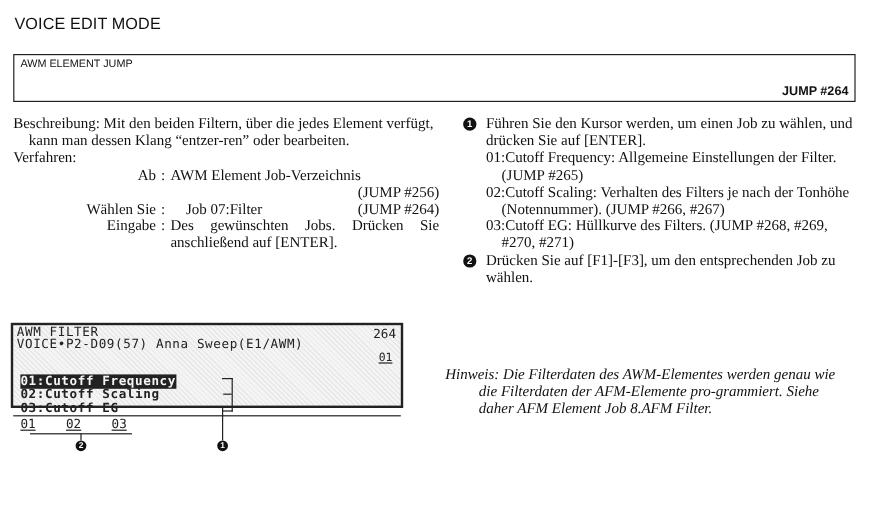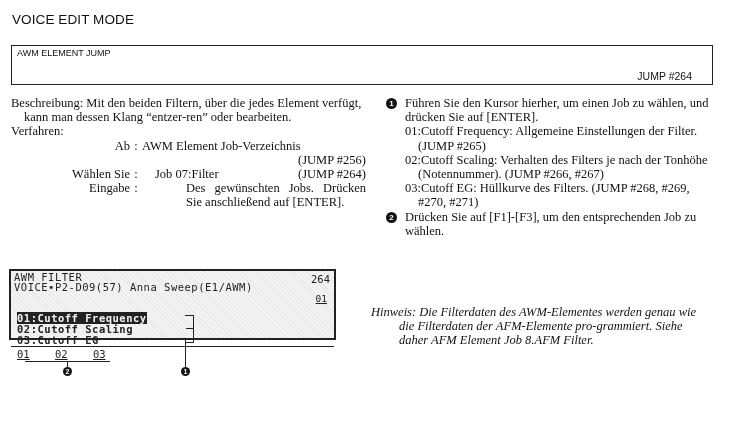--- a/index.html
+++ b/index.html
@@ -1,21 +1,21 @@
 <!DOCTYPE html>
 <html><head>
 <meta charset="utf-8">
 <style>
   html, body { margin:0; padding:0; background:#ffffff; }
   body { width:744px; height:423px; position:relative; overflow:hidden; color:#111; font-family:"Liberation Serif", serif; }
   .mode { position:absolute; left:12px; top:12px; font-family:"Liberation Sans", sans-serif; font-size:13.5px; color:#111; letter-spacing:0.1px; }
   .hbox { position:absolute; left:11px; top:45px; width:702px; height:40px; border:1px solid #222; box-sizing:border-box; }
   .hbox .sec { position:absolute; left:5px; top:2px; font-family:"Liberation Sans", sans-serif; font-size:9px; }
   .hbox .title { position:absolute; left:0; right:0; top:11px; text-align:center; font-family:"Liberation Serif", serif; font-weight:bold; font-size:24px; letter-spacing:0.2px; }
-  .hbox .jump { position:absolute; right:20px; bottom:2px; font-family:"Liberation Sans", sans-serif; font-size:10.5px; }
+  .hbox .jump { position:absolute; right:5px; bottom:2px; font-family:"Liberation Sans", sans-serif; font-size:10.5px;font-weight:bold; }
 
   .lcol { position:absolute; left:11px; top:96px; width:355px; font-size:12.5px; line-height:14.2px; }
   .lcol p { margin:0; }
   .hang { padding-left:13px; text-indent:-13px; }
   .b { font-weight:normal; }
   .proc { margin-top:0; }
   .row { display:flex; }
   .row .k { width:119px; text-align:right; flex:none; }
   .row .c { width:12px; text-align:center; flex:none; }
   .row .v { flex:1; }
@@ -71,21 +71,21 @@
     <span class="k">Wählen Sie</span>
       <span class="c">:</span>
     <span class="v" style="display:flex;justify-content:space-between;margin-left:13px;">
         <span>Job 07:Filter</span>
         <span>(JUMP #264)</span>
       </span>
   </div>
   <div class="row">
     <span class="k">Eingabe</span>
       <span class="c">:</span>
-    <span class="v" style="text-align:justify;margin-left:44px;">Des gewünschten Jobs. Drücken Sie anschließend auf [ENTER].</span>
+    <span class="v" style="text-align:justify;">Des gewünschten Jobs. Drücken Sie anschließend auf [ENTER].</span>
   </div>
 </div>
 
 <div class="lcd">
   <div class="l1">AWM FILTER</div>
   <div class="pg">264</div>
   <div class="l2">VOICE•P2-D09(57)  Anna Sweep(E1/AWM)</div>
   <div class="el">01</div>
   <div class="job" style="top:42px;"><span class="sel"><span>01</span><span>:</span><span>Cutoff</span> <span>Frequency</span></span></div>
   <div class="job" style="top:53px;"><span>02</span><span>:</span><span>Cutoff</span> <span>Scaling</span></div>
@@ -102,21 +102,21 @@
 </div>
 <div class="lead1"></div>
 <div class="lead2h"></div>
 <div class="lead2"></div>
 <div class="callout" style="left:63px;top:367px;">2</div>
 <div class="callout" style="left:181px;top:367px;">1</div>
 
 <div class="rcol">
   <div class="item">
     <span class="callout">1</span>
-    <p>Führen Sie den Kursor hierher, um einen Job zu wählen, und drücken Sie auf [ENTER].</p>
+    <p>Führen Sie den Kursor werden, um einen Job zu wählen, und drücken Sie auf [ENTER].</p>
     <p class="sub">01:Cutoff Frequency: Allgemeine Einstellungen der Filter. (JUMP #265)</p>
     <p class="sub">02:Cutoff Scaling: Verhalten des Filters je nach der Tonhöhe (Notennummer). (JUMP #266, #267)</p>
     <p class="sub">03:Cutoff EG: Hüllkurve des Filters. (JUMP #268, #269, #270, #271)</p>
   </div>
   <div class="item">
     <span class="callout">2</span>
     <p>Drücken Sie auf [F1]-[F3], um den entsprechenden Job zu wählen.</p>
   </div>
 </div>
 

